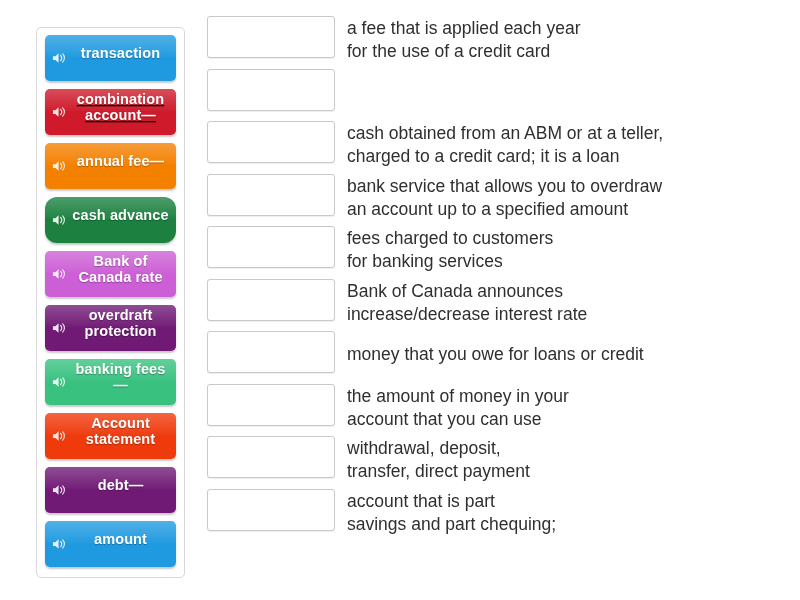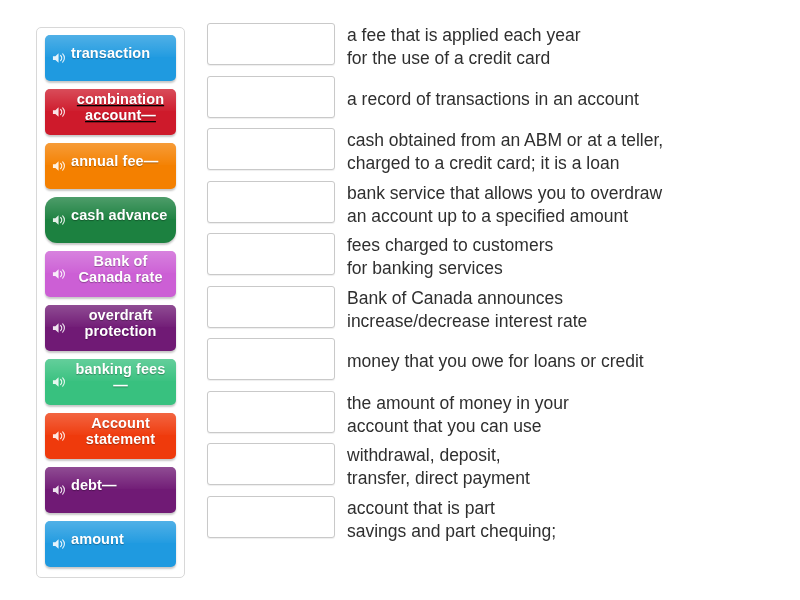--- a/index.html
+++ b/index.html
@@ -42,20 +42,21 @@
     gap: 8px;
   }
 
   .tile {
     position: relative;
     box-sizing: border-box;
     height: 46px;
     border-radius: 5px;
     display: flex;
     align-items: center;
+    justify-content: center;
     padding: 2px 6px 13px 26px;
     cursor: move;
     user-select: none;
     box-shadow: 0 2px 2px rgba(0,0,0,0.22);
     overflow: hidden;
   }
   
   .tile::after {
     content: "";
     position: absolute;
@@ -86,21 +87,21 @@
     height: 14px;
     opacity: 0.88;
     cursor: pointer;
   }
   .tile .speaker svg { display: block; }
 
   
   .rows-panel {
     position: absolute;
     left: 207px;
-    top: 23px;
+    top: 16px;
     width: 575px;
   }
   .row {
     display: flex;
     align-items: flex-start;
     height: 52.5px;
   }
   .dropbox {
     box-sizing: border-box;
     width: 128px;
@@ -239,21 +240,20 @@
   </div>
 
   <div class="rows-panel" id="rows-panel">
       <div class="row">
         <div class="dropbox"></div>
         <div class="definition">a fee that is applied each year
 for the use of a credit card</div>
       </div>
       <div class="row">
         <div class="dropbox"></div>
-        <div class="definition one-line">a record of transactions in an account</div>
       </div>
       <div class="row">
         <div class="dropbox"></div>
         <div class="definition">cash obtained from an ABM or at a teller,
 charged to a credit card; it is a loan</div>
       </div>
       <div class="row">
         <div class="dropbox"></div>
         <div class="definition">bank service that allows you to overdraw
 an account up to a specified amount</div>

